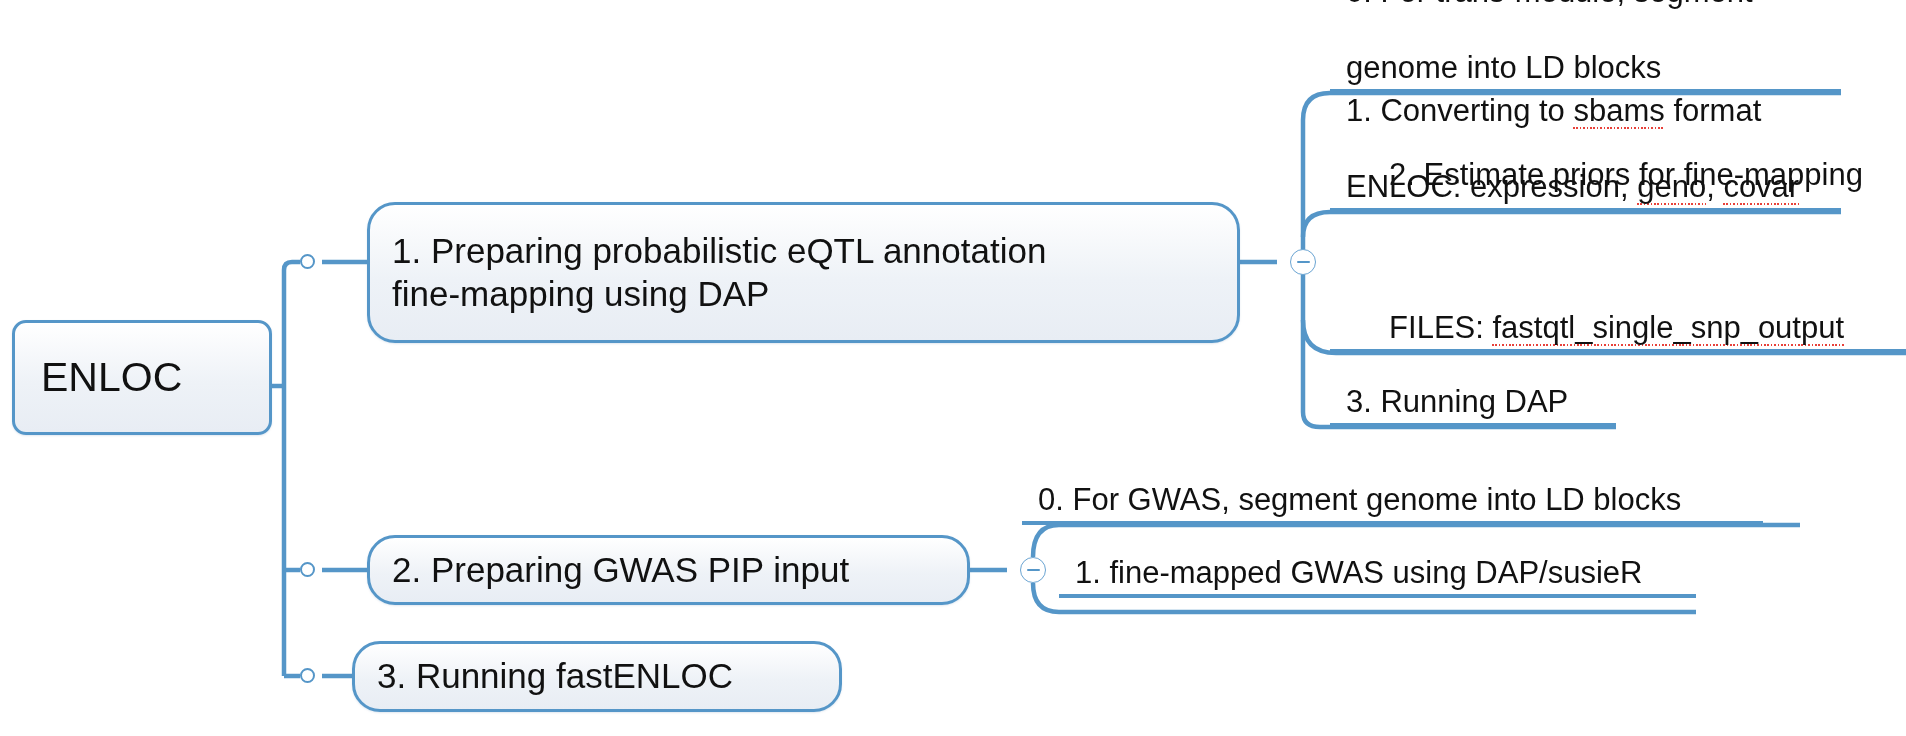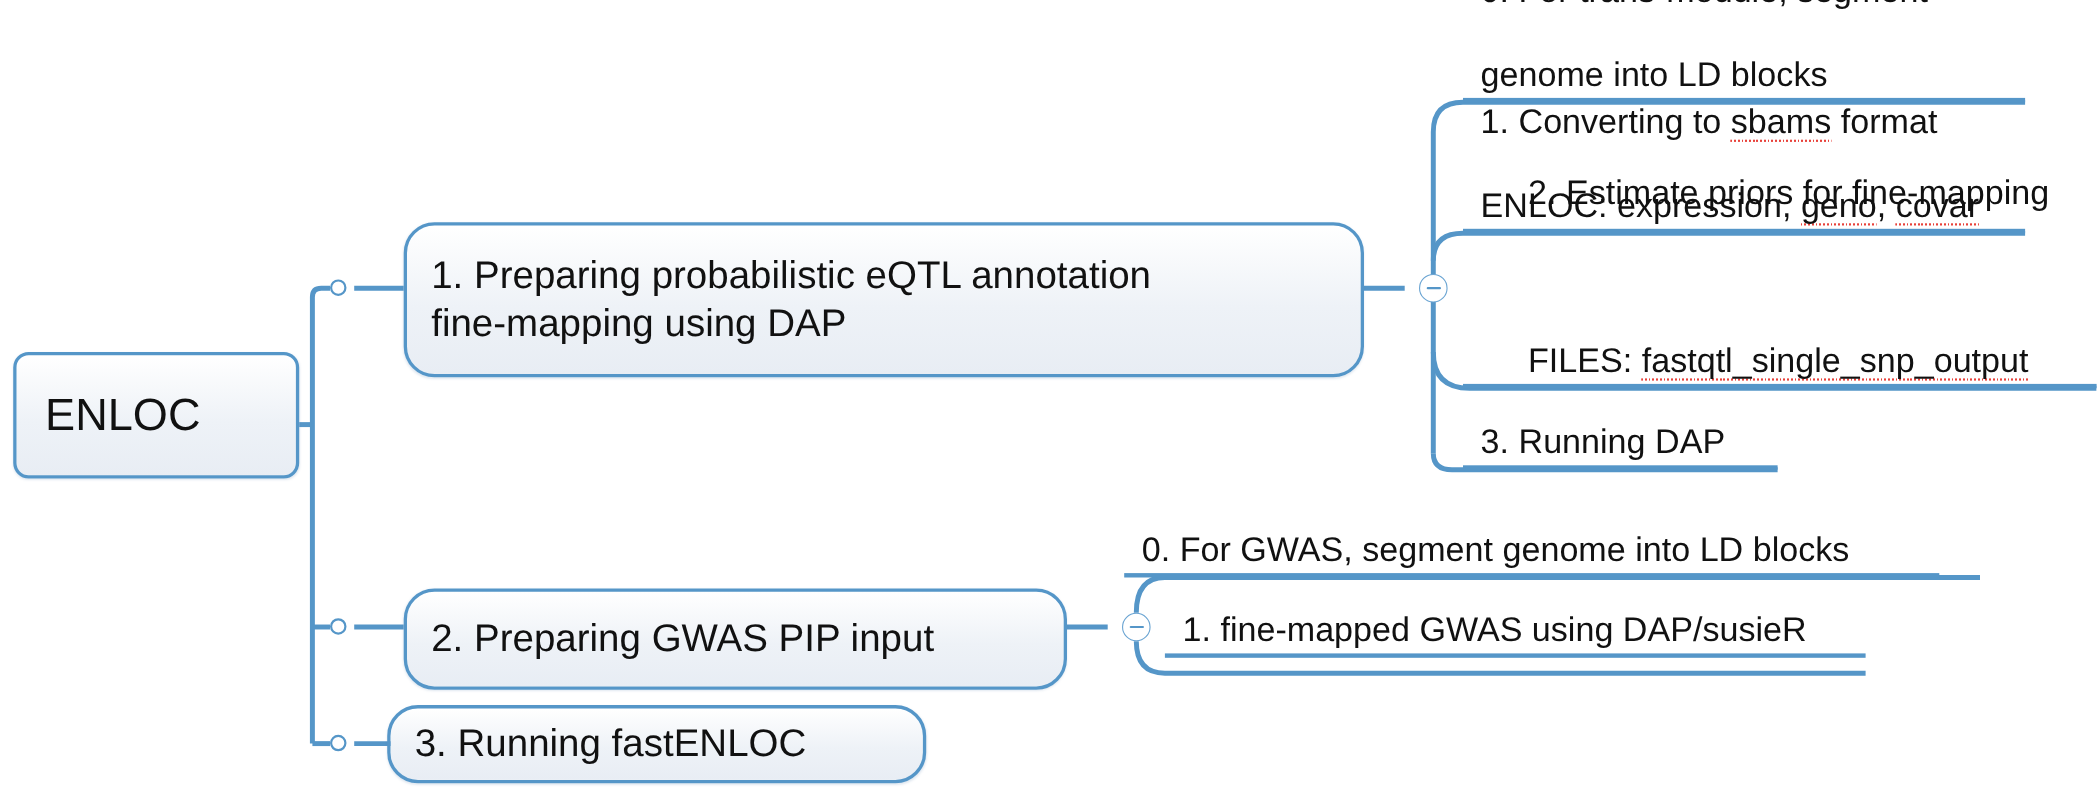--- a/index.html
+++ b/index.html
@@ -199,21 +199,21 @@
       <span>2. Estimate priors for fine-mapping</span><br>
       <br>
       <span>FILES: </span><span class="sp">fastqtl_single_snp_output</span>
     </span>
   </div>
 
   <div class="leaf" id="leaf-1-3" style="left:1330px; top:386px; width:286px; height:41px;">
     <span class="leaf-text">3. Running DAP</span>
   </div>
 
-  <div class="node node-box branch-node" id="branch-2-node" style="left:367px; top:535px; width:603px; height:92px;">
+  <div class="node node-box branch-node" id="branch-2-node" style="left:367px; top:535px; width:603px; height:70px;">
     <span class="node-text">2. Preparing GWAS PIP input</span>
   </div>
 
   <div class="toggle" id="branch-2-toggle" style="left:1020px; top:557px;">
     <span class="minus"></span>
   </div>
 
   <div class="leaf" id="leaf-2-0" style="left:1022px; top:487px; width:741px; height:38px;">
     <span class="leaf-text">0. For GWAS, segment genome into LD blocks</span>
   </div>

